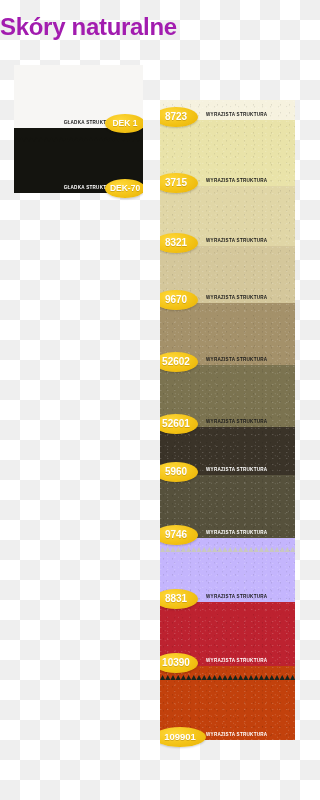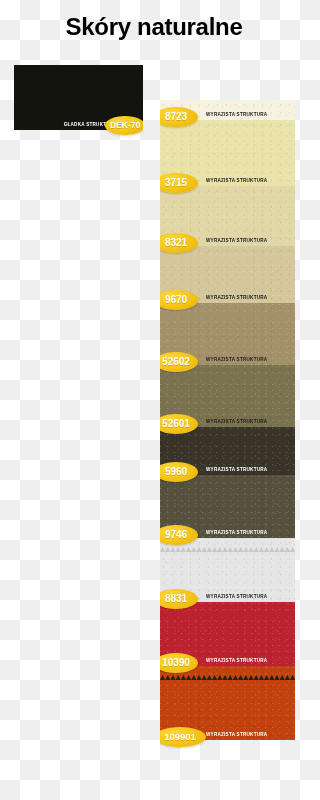--- a/index.html
+++ b/index.html
@@ -19,24 +19,24 @@
     background-size: 40px 40px;
     background-position: 0 0, 20px 20px;
   }
 
   
   #page-title {
     position: absolute;
     top: 14px;
     left: 0;
     width: 308px;
-    text-align: center;
+    text-align: left;
     font-size: 24px;
     font-weight: bold;
-    color: #000000;
+    color: #a21caf;
     letter-spacing: -0.3px;
     line-height: 1.1;
   }
 
   
   .panel {
     position: absolute;
     overflow: hidden;
   }
   #panel-smooth {
@@ -142,20 +142,24 @@
       radial-gradient(circle at 52% 88%, rgba(255,255,255,0.35) 0.4px, transparent 0.9px);
     background-size: 7px 6px, 9px 8px, 11px 7px, 8px 9px, 10px 10px;
   }
 </style>
 </head>
 <body>
 
 <div id="page-title">Skóry naturalne</div>
 
 <div class="panel" id="panel-smooth">
+    <div class="band" style="height: 63px; background: rgb(247, 246, 244);">
+      <div class="band-label">GŁADKA STRUKTURA</div>
+      <div class="badge">DEK 1</div>
+    </div>
     <div class="band" style="height: 65px; background: rgb(20, 20, 15);">
       <div class="zigzag"><svg viewBox="0 0 135 5" preserveAspectRatio="none" width="100%" height="100%">
           <path d="M0,5 L2.60,0 L5.20,5 L7.80,0 L10.40,5 L13.00,0 L15.60,5 L18.20,0 L20.80,5 L23.40,0 L26.00,5 L28.60,0 L31.20,5 L33.80,0 L36.40,5 L39.00,0 L41.60,5 L44.20,0 L46.80,5 L49.40,0 L52.00,5 L54.60,0 L57.20,5 L59.80,0 L62.40,5 L65.00,0 L67.60,5 L70.20,0 L72.80,5 L75.40,0 L78.00,5 L80.60,0 L83.20,5 L85.80,0 L88.40,5 L91.00,0 L93.60,5 L96.20,0 L98.80,5 L101.40,0 L104.00,5 L106.60,0 L109.20,5 L111.80,0 L114.40,5 L117.00,0 L119.60,5 L122.20,0 L124.80,5 L127.40,0 L130.00,5 L132.60,0 L135.20,5 L137.80,0 L140.40,5 L135,5 Z" fill="#14140f"></path>
         </svg></div>
       <div class="band-label light">GŁADKA STRUKTURA</div>
       <div class="badge wide">DEK-70</div>
     </div>
   </div>
 
 <div class="panel" id="panel-textured">
@@ -207,21 +211,21 @@
           <path d="M0,5 L2.60,0 L5.20,5 L7.80,0 L10.40,5 L13.00,0 L15.60,5 L18.20,0 L20.80,5 L23.40,0 L26.00,5 L28.60,0 L31.20,5 L33.80,0 L36.40,5 L39.00,0 L41.60,5 L44.20,0 L46.80,5 L49.40,0 L52.00,5 L54.60,0 L57.20,5 L59.80,0 L62.40,5 L65.00,0 L67.60,5 L70.20,0 L72.80,5 L75.40,0 L78.00,5 L80.60,0 L83.20,5 L85.80,0 L88.40,5 L91.00,0 L93.60,5 L96.20,0 L98.80,5 L101.40,0 L104.00,5 L106.60,0 L109.20,5 L111.80,0 L114.40,5 L117.00,0 L119.60,5 L122.20,0 L124.80,5 L127.40,0 L130.00,5 L132.60,0 L135.20,5 L137.80,0 L140.40,5 L135,5 Z" fill="#3a3328"></path>
         </svg></div>
       <div class="band-label light">WYRAZISTA STRUKTURA</div>
       <div class="badge">5960</div>
     </div>
     <div class="band" style="height: 63px; background: rgb(86, 81, 60);">
       <div class="grain"></div>
       <div class="band-label light">WYRAZISTA STRUKTURA</div>
       <div class="badge">9746</div>
     </div>
-    <div class="band" style="height: 64px; background: #e5e5e5;">
+    <div class="band" style="height: 64px; background: #c4b5fd;">
       <div class="grain"></div>
       <div class="zigzag"><svg viewBox="0 0 135 5" preserveAspectRatio="none" width="100%" height="100%">
           <path d="M0,5 L2.60,0 L5.20,5 L7.80,0 L10.40,5 L13.00,0 L15.60,5 L18.20,0 L20.80,5 L23.40,0 L26.00,5 L28.60,0 L31.20,5 L33.80,0 L36.40,5 L39.00,0 L41.60,5 L44.20,0 L46.80,5 L49.40,0 L52.00,5 L54.60,0 L57.20,5 L59.80,0 L62.40,5 L65.00,0 L67.60,5 L70.20,0 L72.80,5 L75.40,0 L78.00,5 L80.60,0 L83.20,5 L85.80,0 L88.40,5 L91.00,0 L93.60,5 L96.20,0 L98.80,5 L101.40,0 L104.00,5 L106.60,0 L109.20,5 L111.80,0 L114.40,5 L117.00,0 L119.60,5 L122.20,0 L124.80,5 L127.40,0 L130.00,5 L132.60,0 L135.20,5 L137.80,0 L140.40,5 L135,5 Z" fill="#c9c8c0"></path>
         </svg></div>
       <div class="band-label">WYRAZISTA STRUKTURA</div>
       <div class="badge">8831</div>
     </div>
     <div class="band" style="height: 64px; background: rgb(189, 34, 48);">
       <div class="grain"></div>
       <div class="zigzag"><svg viewBox="0 0 135 5" preserveAspectRatio="none" width="100%" height="100%">

